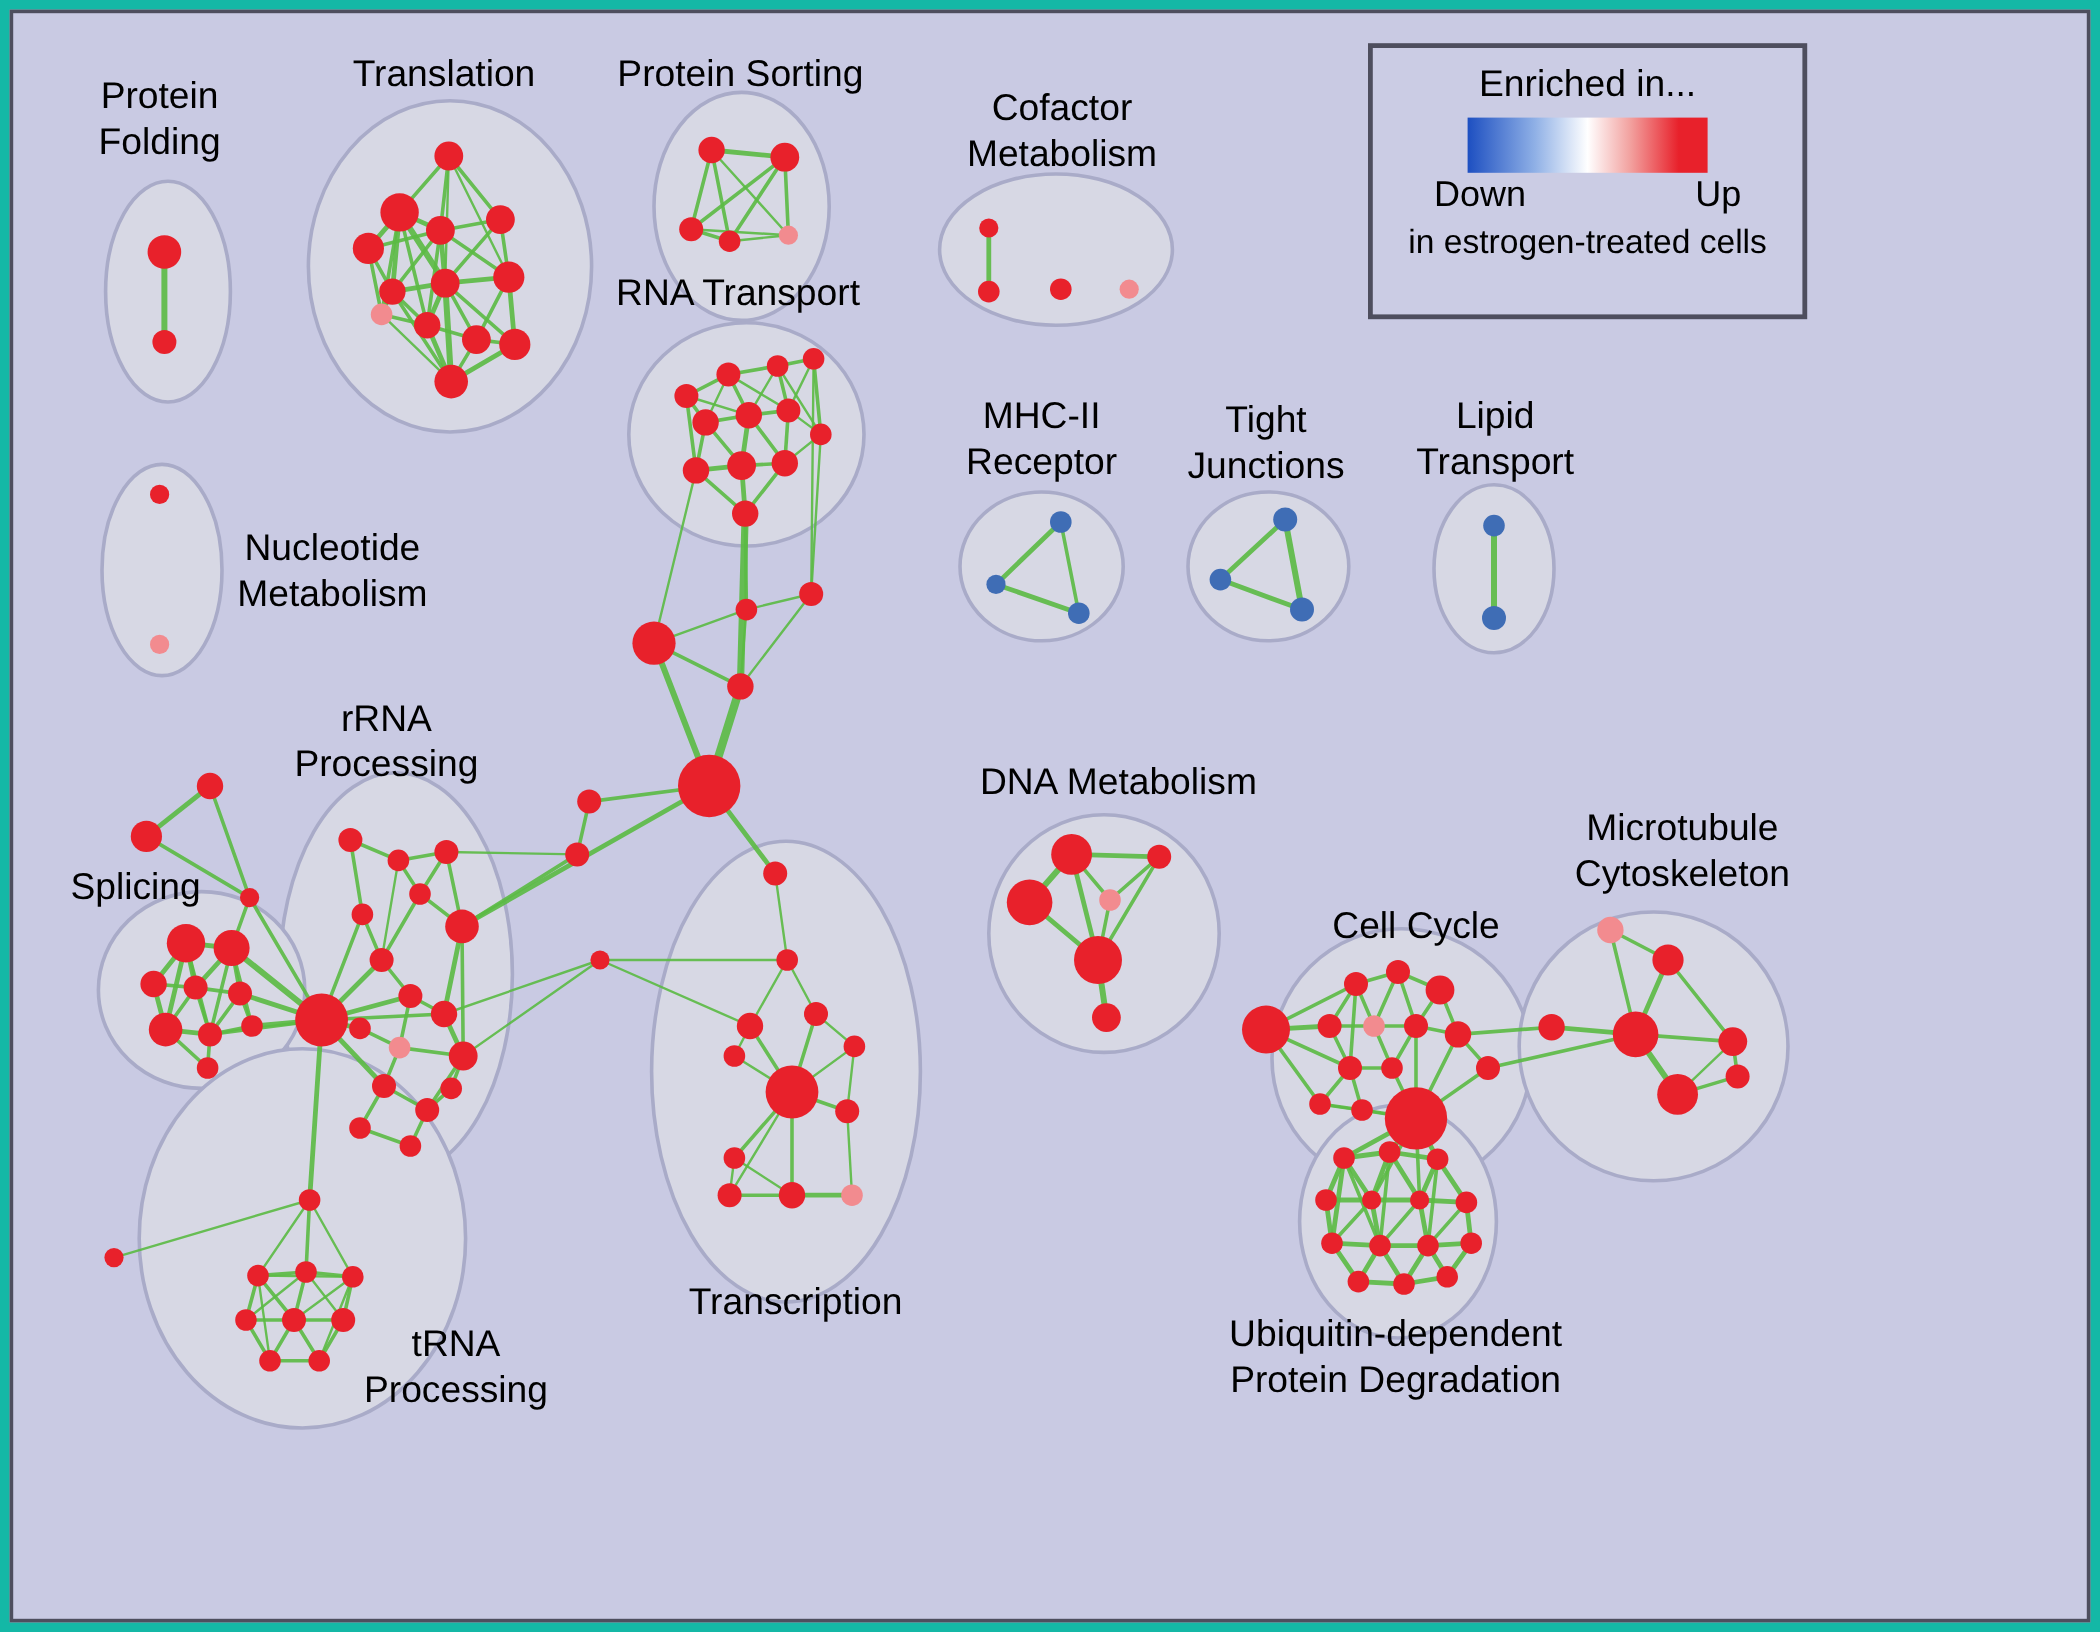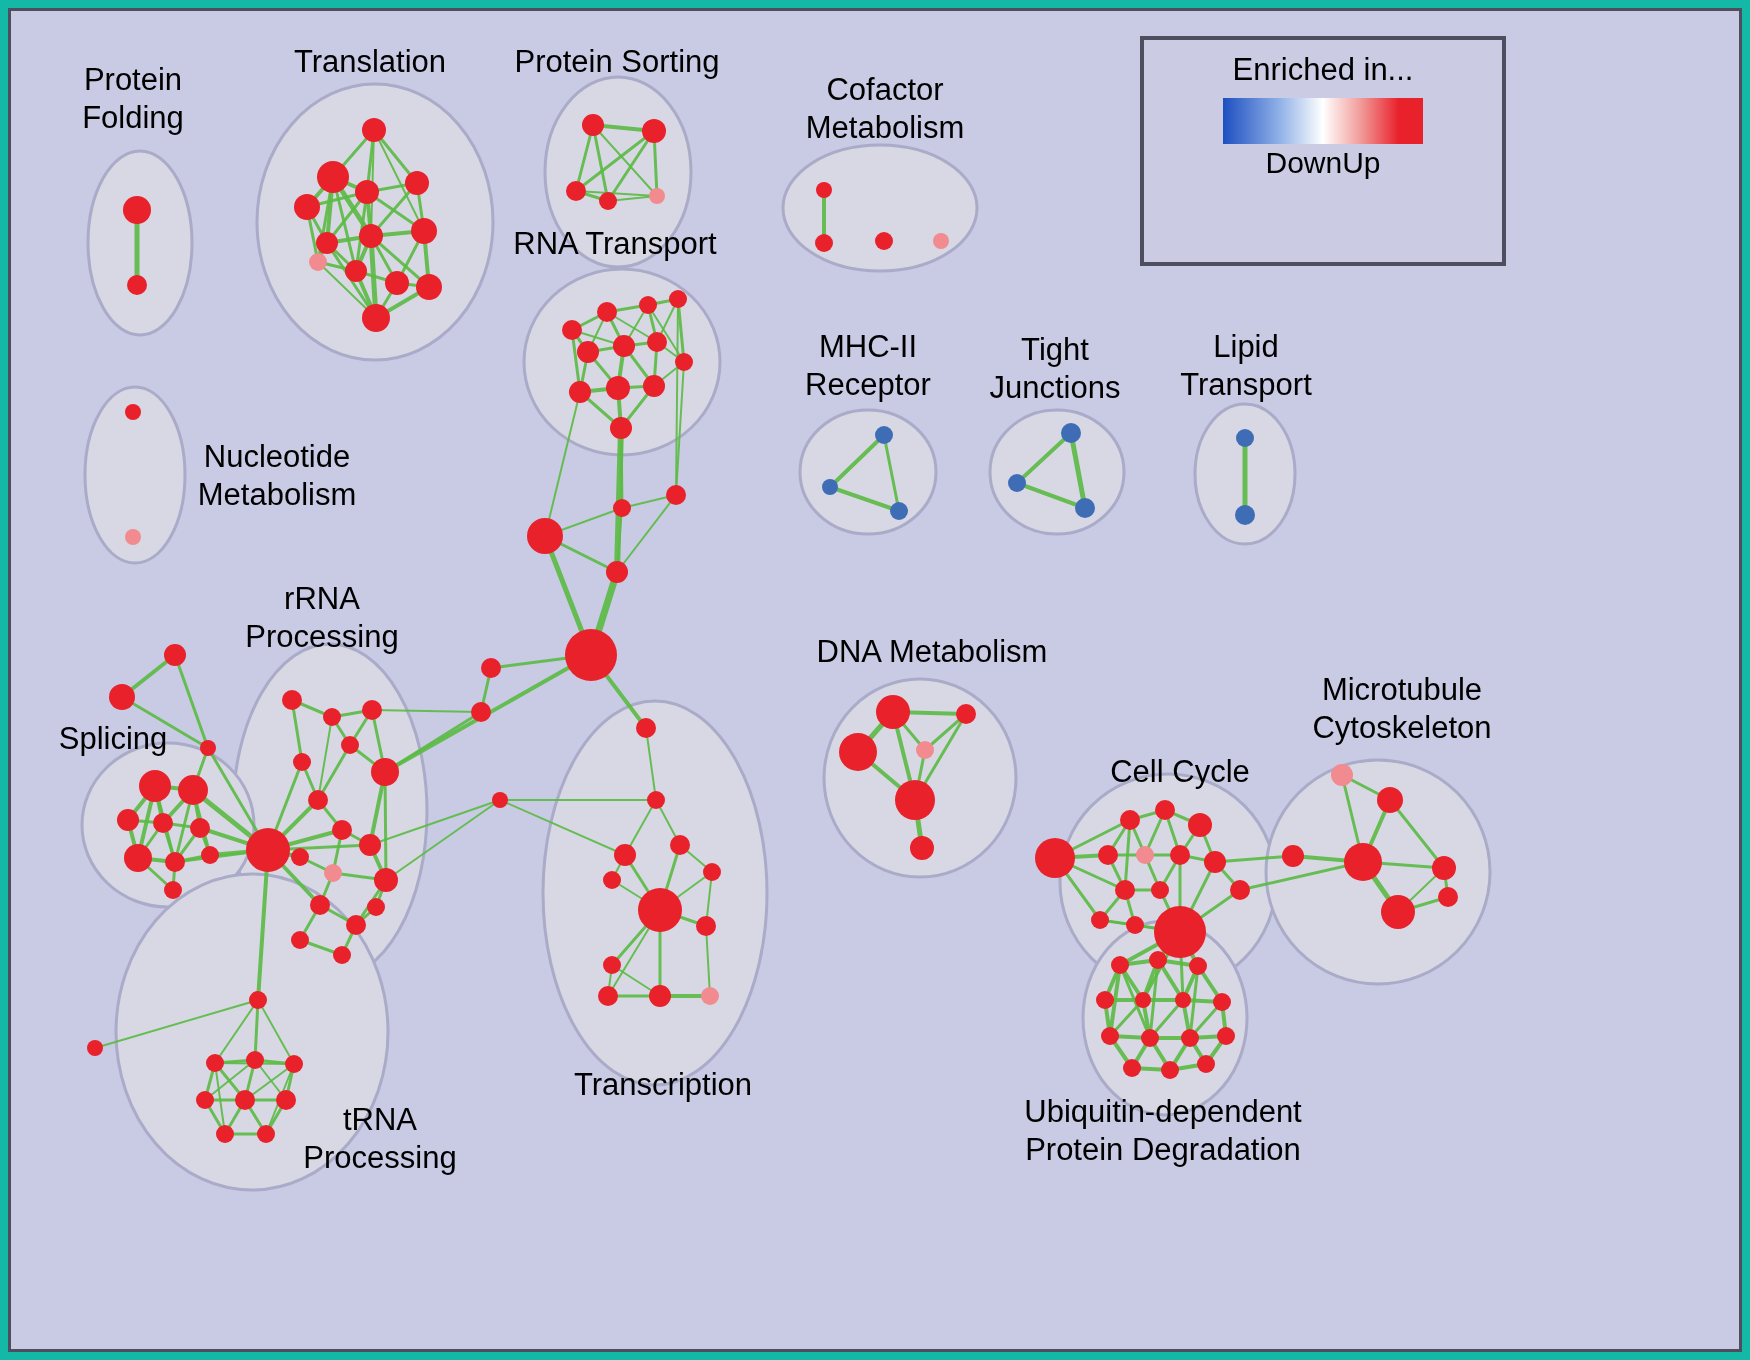--- a/index.html
+++ b/index.html
@@ -10,21 +10,21 @@
     background: #c9cae3; border: 3px solid #4e4e5e;
   }
   #network-svg { position: absolute; left: 0; top: 0; width: 1750px; height: 1360px; }
   svg text { font-family: "Liberation Sans", sans-serif; }
   .legend {
     position: absolute; left: 1140px; top: 36px; width: 366px; height: 230px;
     border: 4px solid #4e4e5e; background: #cbcce4; text-align: center; color: #000;
   }
   .legend-title { font-size: 31px; margin-top: 12px; }
   .legend-gradient { width: 200px; height: 46px; margin: 10px auto 2px auto; }
-  .legend-row { display: flex; justify-content: center; width: 256px; margin: 0 auto; font-size: 30px; }
+  .legend-row { display: flex; justify-content: space-between; width: 256px; margin: 0 auto; font-size: 30px; }
   .legend-caption { font-size: 28px; line-height: 36px; }
   .legend-caption.first { margin-top: 4px; }
 </style>
 </head>
 <body>
 
 <div class="figure">
   <div class="frame"></div>
   <svg id="network-svg" viewBox="0 0 1750 1360">
       <ellipse cx="140" cy="243" rx="52" ry="92" fill="#d7d8e4" stroke="#a9abc8" stroke-width="3"></ellipse>
@@ -510,14 +510,15 @@
       <text x="1402" y="700" text-anchor="middle" font-size="31" fill="#000000"><tspan x="1402" dy="0">Microtubule</tspan><tspan x="1402" dy="38">Cytoskeleton</tspan></text>
       <text x="1163" y="1122" text-anchor="middle" font-size="31" fill="#000000"><tspan x="1163" dy="0">Ubiquitin-dependent</tspan><tspan x="1163" dy="38">Protein Degradation</tspan></text>
     </svg>
   <div class="legend">
     <div class="legend-title">Enriched in...</div>
     <div class="legend-gradient" style="background: linear-gradient(to right, rgb(29, 79, 193) 0%, rgb(143, 176, 230) 28%, rgb(255, 255, 255) 50%, rgb(242, 160, 158) 68%, rgb(232, 33, 43) 88%, rgb(232, 33, 43) 100%);"></div>
     <div class="legend-row">
       <span>Down</span>
       <span>Up</span>
     </div>
+    <div class="legend-caption first">in estrogen-treated cells</div>
   </div>
 </div>
 
 </body></html>

